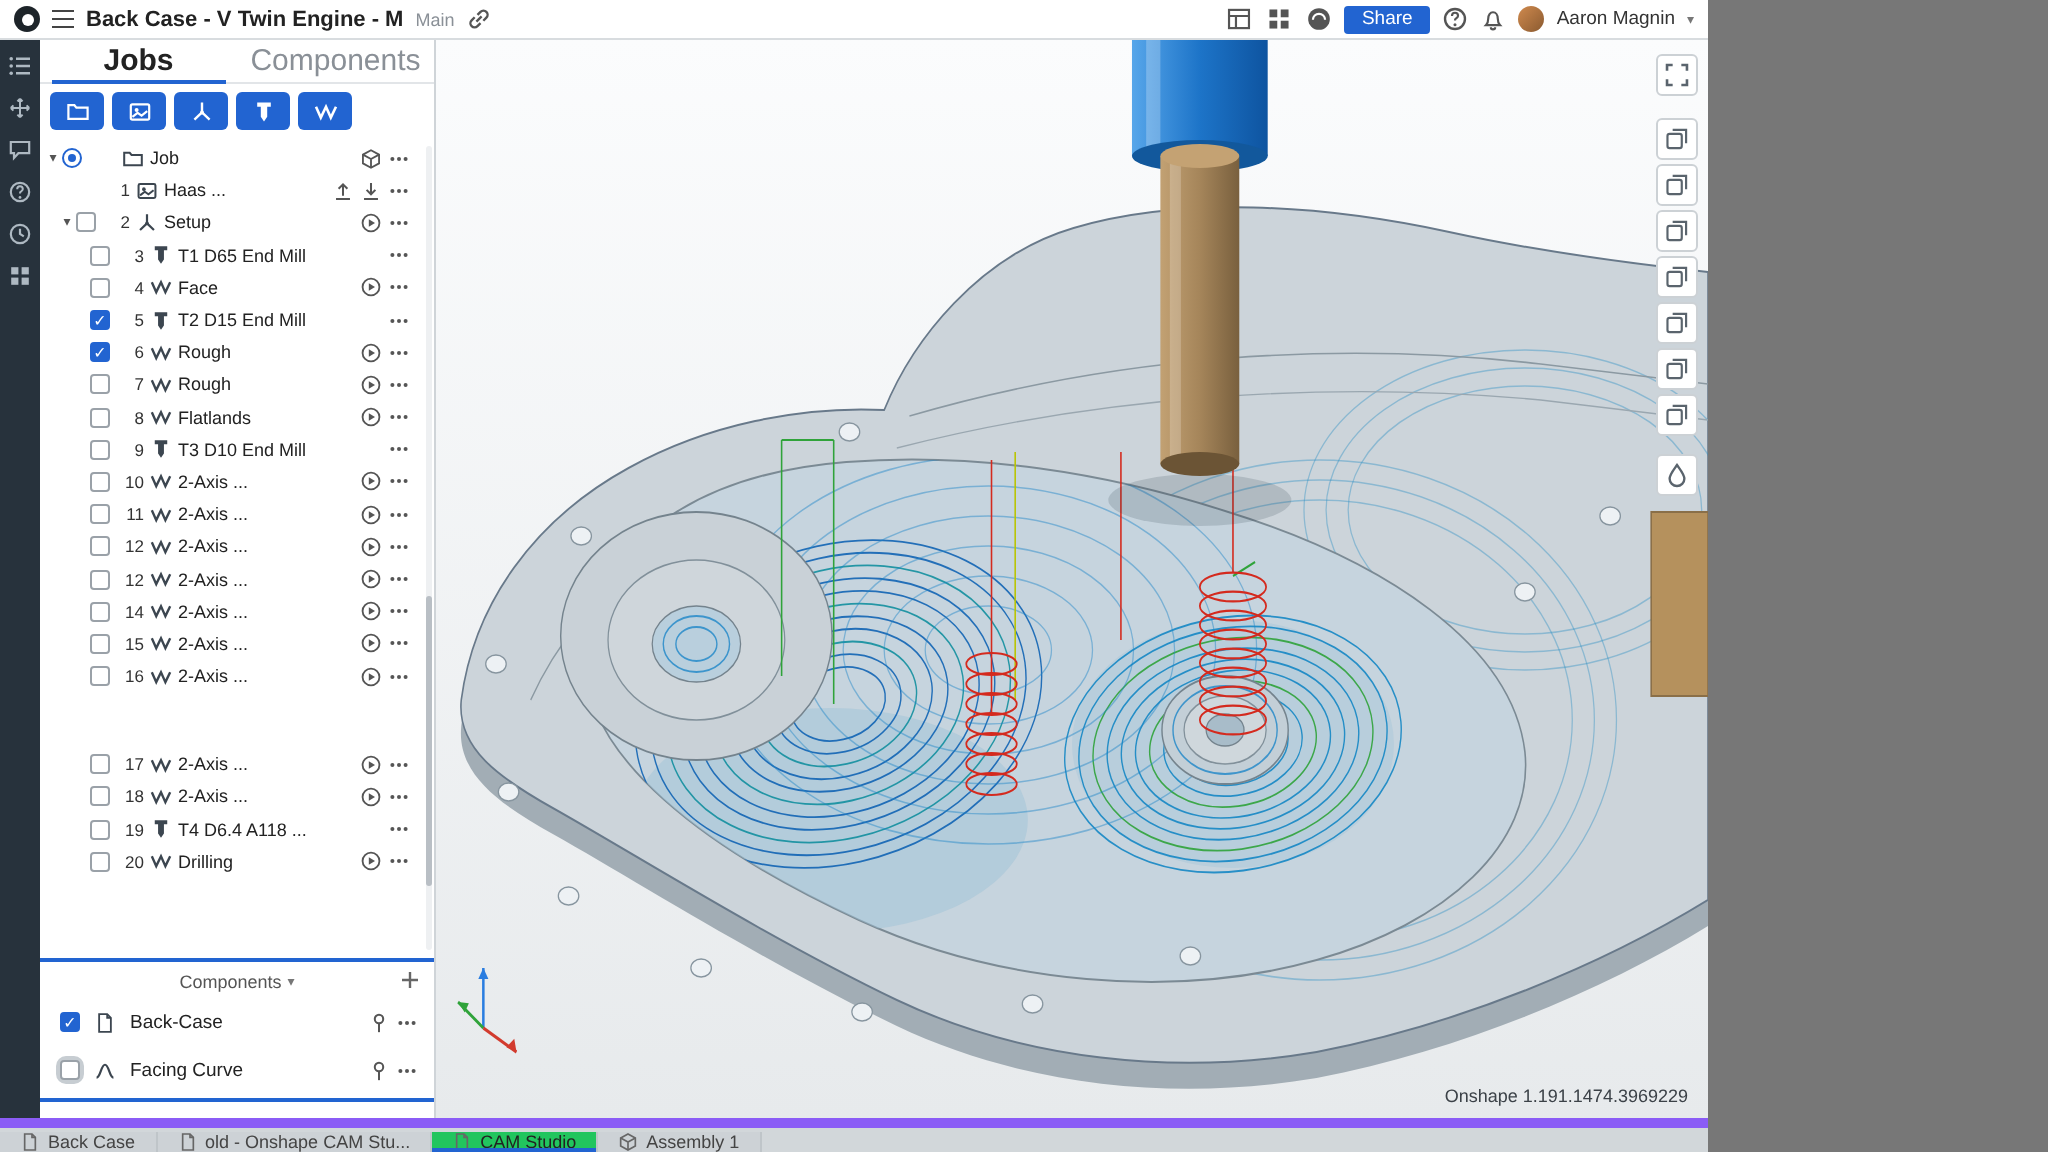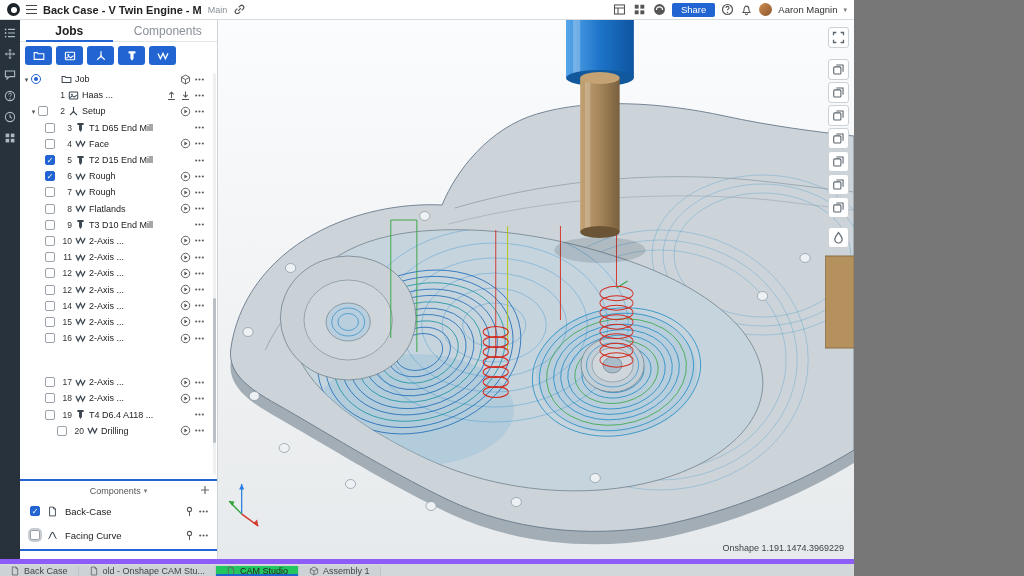--- a/index.html
+++ b/index.html
@@ -24,21 +24,21 @@
 .caretch{color:#777;font-size:7px}
 
 
 .rail{position:absolute;left:0;top:20px;bottom:17px;width:20px;background:#27323c;display:flex;flex-direction:column;align-items:center;padding-top:7px;gap:9px;z-index:5}
 .ric{width:12px;height:12px;color:#aeb9c2}
 .ric svg{width:100%;height:100%;display:block}
 
 
 .panel{position:absolute;left:20px;top:20px;bottom:17px;width:198px;background:#fff;border-right:1px solid #cfd4d8;display:flex;flex-direction:column;z-index:5}
 .ptabs{display:flex;height:22px;border-bottom:1px solid #e2e5e8;flex:0 0 auto}
-.ptab{flex:1;display:flex;align-items:center;justify-content:center;font-size:12px;color:#8a9097;position:relative}
+.ptab{flex:1;display:flex;align-items:center;justify-content:center;font-size:15px;color:#8a9097;position:relative}
 .ptab.active{color:#222;font-weight:bold}
 .ptab.active::after{content:"";position:absolute;bottom:-1px;left:6px;right:6px;height:2px;background:#2264d1}
 .ptoolbar{display:flex;gap:4px;padding:4px 5px;flex:0 0 auto}
 .tbtn{width:27px;height:19px;background:#2264d1;border-radius:3px;display:flex;align-items:center;justify-content:center;color:#fff}
 .tbtn svg{width:12px;height:12px;display:block}
 .tree{flex:1;position:relative;padding-top:2px;overflow:hidden}
 .trow{display:flex;align-items:center;height:16.2px;padding-right:12px;position:relative}
 .caret{width:9px;font-size:7px;color:#555;text-align:center;flex:0 0 auto;line-height:1}
 .cb{width:10px;height:10px;border:1px solid #9aa1a8;border-radius:2px;background:#fff;flex:0 0 auto;margin-right:3px;font-size:8px;line-height:9px;text-align:center;color:#fff}
 .cb.on{background:#2264d1;border-color:#2264d1}
@@ -716,21 +716,21 @@
           <span class="trail">
             <span class="ticon">
               <svg viewBox="0 0 12 12" fill="currentColor">
                 <circle cx="2.4" cy="6" r="1.1"></circle>
                 <circle cx="6" cy="6" r="1.1"></circle>
                 <circle cx="9.6" cy="6" r="1.1"></circle>
               </svg>
             </span>
           </span>
         </div>
-        <div class="trow" style="padding-left: 28px;">
+        <div class="trow" style="padding-left: 16px;">
           <span class="caret"></span>
           <span class="cb"></span>
           <span class="num">20</span>
           <span class="ricon">
             <svg viewBox="0 0 12 12">
               <path d="M1 3.4l2.4 5.4L6 3.4l2.4 5.4L11 3.4" fill="none" stroke="currentColor" stroke-width="1.3"></path>
             </svg>
           </span>
           <span class="rlabel">Drilling</span>
           <span class="trail">

